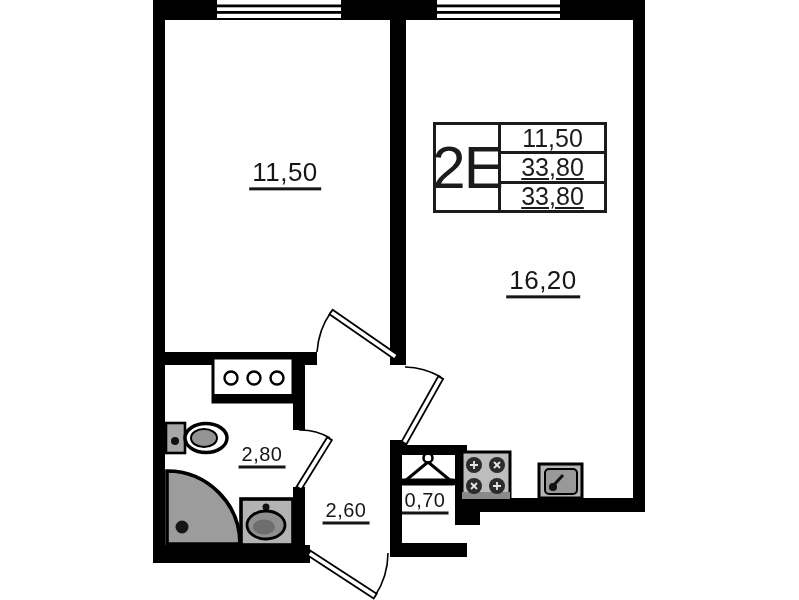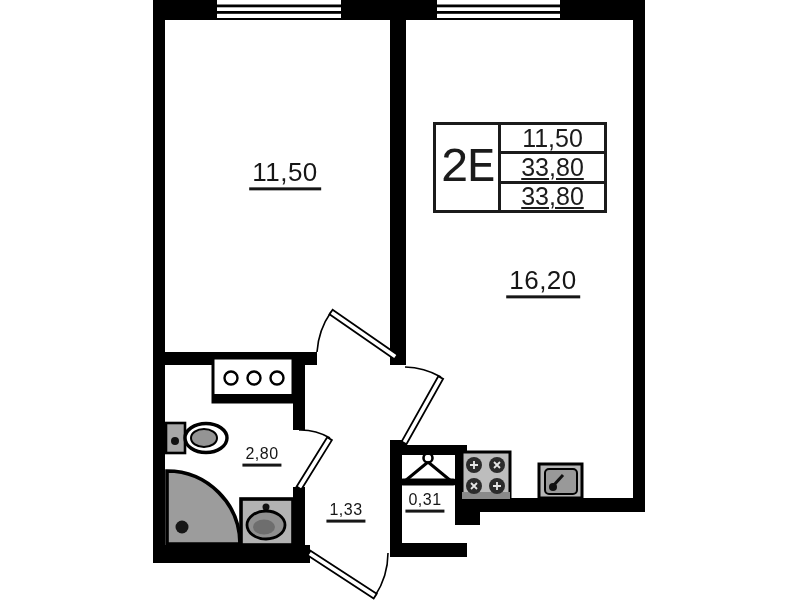--- a/index.html
+++ b/index.html
@@ -15,38 +15,37 @@
     position:absolute;
     transform:translate(-50%,-50%);
     color:#161616;
     font-size:26px;
     letter-spacing:0.5px;
     border-bottom:3px solid #161616;
     padding:0 3px 1px 3px;
     white-space:nowrap;
     line-height:1.05;
   }
-  .area-label.small{font-size:16px;}
+  .area-label.small{font-size:20px;}
   .info-box{
     position:absolute;
     left:433px;top:122px;
     width:168px;height:85px;
     border:3px solid #1b1b1b;
     display:flex;
     background:#ffffff;
     color:#1b1b1b;
   }
   .info-box .unit-cell{
     width:62px;
     border-right:3px solid #1b1b1b;
     display:flex;align-items:center;justify-content:center;
-    font-size:48px;
+    font-size:60px;
     letter-spacing:-2px;
     line-height:1;
-    font-family:Liberation Mono, monospace;
   }
   .info-box .rows{flex:1;display:flex;flex-direction:column;}
   .info-box .rows .row{
     flex:1;display:flex;align-items:center;justify-content:center;
     font-size:25px;line-height:1;
   }
   .info-box .rows .row + .row{border-top:3px solid #1b1b1b;text-decoration:underline;}
 </style>
 </head>
 <body>
@@ -175,23 +174,23 @@
       <circle cx="553" cy="487" r="4" fill="#111"></circle>
     </g>
   </svg>
 
   <div class="area-label" style="left:285px;top:175px;">11,50</div>
 
   <div class="area-label" style="left:543px;top:283px;">16,20</div>
 
   <div class="area-label small" style="left:262px;top:456px;">2,80</div>
 
-  <div class="area-label small" style="left:346px;top:512px;">1,33</div>
+  <div class="area-label small" style="left:346px;top:512px;">2,60</div>
 
-  <div class="area-label small" style="left:425px;top:502px;">0,31</div>
+  <div class="area-label small" style="left:425px;top:502px;">0,70</div>
 
   <div class="info-box">
     <div class="unit-cell">2Е</div>
     <div class="rows">
       <div class="row">11,50</div>
       <div class="row">33,80</div>
       <div class="row">33,80</div>
     </div>
   </div>
 

